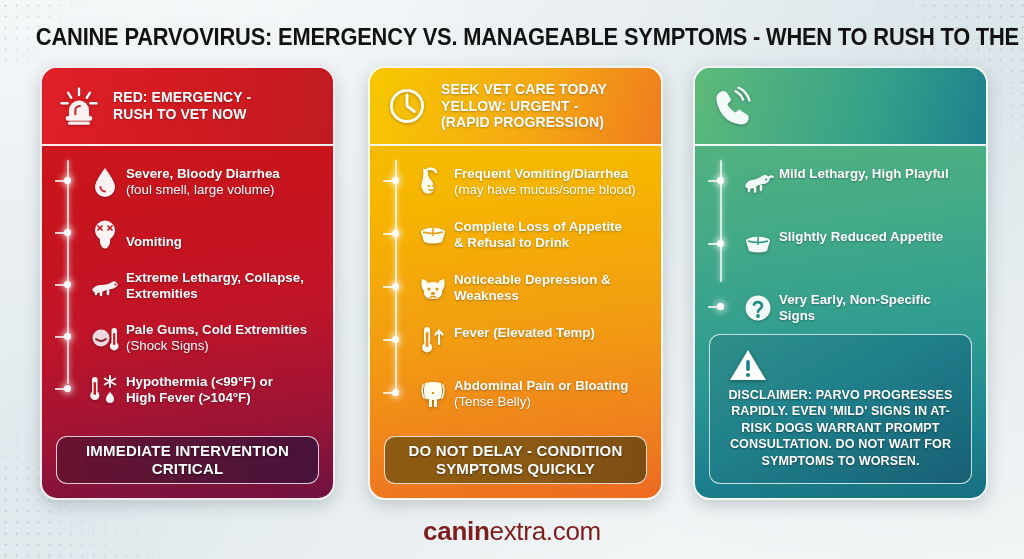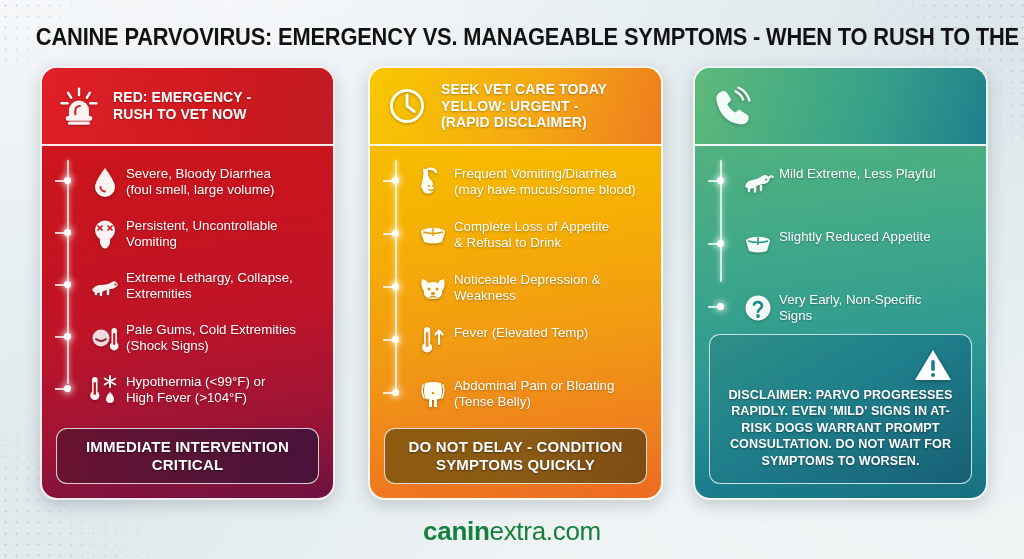--- a/index.html
+++ b/index.html
@@ -91,55 +91,55 @@
     content:""; position:absolute; left:-9px; top:3px; width:9px; height:2px;
     background:rgba(255,255,255,0.78);
   }
   .item-icon { width:42px; flex:0 0 42px; height:36px; display:flex; align-items:center; justify-content:center; }
   .item-icon svg { width:34px; height:34px; display:block;
     filter:drop-shadow(0 1.5px 1.5px rgba(0,0,0,0.3)); }
   .item-text {
     color:#ffffff; font-size:13.3px; line-height:16px; padding-top:2px;
     text-shadow:0 1px 2px rgba(0,0,0,0.3); font-weight:400;
   }
-  .item-text b { font-weight:400; }
+  .item-text b { font-weight:700; }
   .item-text .sub { font-weight:400; }
 
   
   .banner {
-    position:absolute; left:14px; right:14px; bottom:14px; height:56px;
+    position:absolute; left:14px; right:14px; bottom:14px; height:48px;
     border-radius:11px; display:flex; align-items:center; justify-content:center;
     text-align:center; color:#ffffff; font-weight:700; font-size:15px; line-height:18px;
     border:1.5px solid rgba(255,255,255,0.78);
     text-shadow:0 1px 2px rgba(0,0,0,0.45);
     letter-spacing:0.2px;
   }
   #banner-red    { background:linear-gradient(100deg,#6b1230 0%,#571436 50%,#48123a 100%); }
   #banner-yellow { background:linear-gradient(100deg,#8d5a10 0%,#8a5a14 55%,#7c4c15 100%); }
 
   #disclaimer {
     position:absolute; left:14px; right:14px; bottom:14px; height:150px;
     border-radius:11px; border:1.5px solid rgba(255,255,255,0.75);
     background:linear-gradient(150deg,#2e8f88 0%,#1f7f8b 45%,#175f74 100%);
-    display:flex; flex-direction:column; align-items:flex-end; justify-content:flex-start;
+    display:flex; flex-direction:column; align-items:flex-start; justify-content:flex-start;
     padding:12px 18px 8px;
   }
   #disclaimer .warn-icon { width:40px; height:36px; margin-bottom:4px; }
   #disclaimer .warn-icon svg { width:40px; height:36px; display:block;
     filter:drop-shadow(0 1px 2px rgba(0,0,0,0.35)); }
   #disclaimer-text {
     color:#ffffff; font-weight:700; font-size:12.6px; line-height:16.4px;
     text-align:center; letter-spacing:0.1px;
     text-shadow:0 1px 2px rgba(0,0,0,0.4);
   }
 
   
   #brand {
     position:absolute; left:0; bottom:12px; width:1024px; text-align:center;
-    font-size:26px; color:#15803d; letter-spacing:-0.3px;
+    font-size:26px; color:#7f1d1d; letter-spacing:-0.3px;
   }
   #brand .b { font-weight:700; }
   #brand .n { font-weight:400; }
 </style>
 </head>
 <body>
 
 <div class="dots" id="dots-tr"></div>
 <div class="dots" id="dots-bl"></div>
 <div class="dots" id="dots-tl"></div>
@@ -194,21 +194,21 @@
           <g stroke="#c8181f" stroke-width="1.7" stroke-linecap="round">
             <line x1="10" y1="9" x2="14" y2="13"></line>
               <line x1="14" y1="9" x2="10" y2="13"></line>
             <line x1="20" y1="9" x2="24" y2="13"></line>
               <line x1="24" y1="9" x2="20" y2="13"></line>
           </g>
           <path d="M12 20 q5 5 10 0 q1 7 -2 10 q-3 3 -6 0 q-3 -3 -2 -10z" fill="#fdf2f2"></path>
         </svg>
       </span>
       <div class="item-text">
-        <b>Persistent, Uncontrollable</b><br>
+        <br>
         <b>Vomiting</b>
       </div>
     </div>
 
     <div class="item">
       <span class="node"></span>
       <span class="item-icon">
         <svg viewBox="0 0 34 34">
           <path d="M4 21 q3 -5 9 -5 q7 0 11 -3 q3 -2 5 1 q2 2 -1 4 q-2 2 -5 2 q-6 1 -9 3 q-2 1 -4 1 q-4 0 -6 -3z" fill="#fdf2f2"></path>
           <circle cx="27.5" cy="15.5" r="1.1" fill="#c8181f"></circle>
@@ -272,21 +272,21 @@
   <div class="card-head">
     <span class="head-icon">
       <svg viewBox="0 0 48 48">
         <circle cx="24" cy="24" r="17" fill="none" stroke="#fffdf0" stroke-width="3.2"></circle>
         <path d="M24 12 v12 l8 6" fill="none" stroke="#fffdf0" stroke-width="3.2" stroke-linecap="round" stroke-linejoin="round"></path>
       </svg>
     </span>
     <div class="head-text">
       <div>SEEK VET CARE TODAY</div>
       <div>YELLOW: URGENT -</div>
-      <div>(RAPID DISCLAIMER)</div>
+      <div>(RAPID PROGRESSION)</div>
     </div>
   </div>
 
   <div class="card-body">
     <div class="rail"></div>
 
     <div class="item">
       <span class="node"></span>
       <span class="item-icon">
         <svg viewBox="0 0 34 34">
@@ -394,21 +394,21 @@
       <span class="node"></span>
       <span class="item-icon">
         <svg viewBox="0 0 34 34">
           <path d="M4 22 q1 -6 7 -7 q6 -1 10 -4 q3 -2 6 0 q3 2 1 5 q-2 3 -6 3 q-6 1 -9 4 q-4 2 -9 -1z" fill="#f2fbf7"></path>
           <circle cx="25" cy="14.5" r="1.1" fill="#2f9a86"></circle>
           <path d="M28 13 q2 -3 4 -1" stroke="#f2fbf7" stroke-width="2" fill="none" stroke-linecap="round"></path>
           <path d="M8 22 v4 M14 22.5 v4 M20 21 v4" stroke="#f2fbf7" stroke-width="2.5" stroke-linecap="round"></path>
         </svg>
       </span>
       <div class="item-text">
-        <b>Mild Extreme, Less Playful</b>
+        <b>Mild Lethargy, High Playful</b>
       </div>
     </div>
 
     <div class="item">
       <span class="node"></span>
       <span class="item-icon">
         <svg viewBox="0 0 34 34">
           <ellipse cx="17" cy="13" rx="12" ry="4.2" fill="#f2fbf7"></ellipse>
           <path d="M5 13 l3 10 q9 3 18 0 l3 -10 q-6 4 -12 4 t-12 -4z" fill="#f2fbf7"></path>
           <path d="M17 9 v8 M7 13 q10 3 20 0" stroke="#2f9a86" stroke-width="1.5" fill="none"></path>

